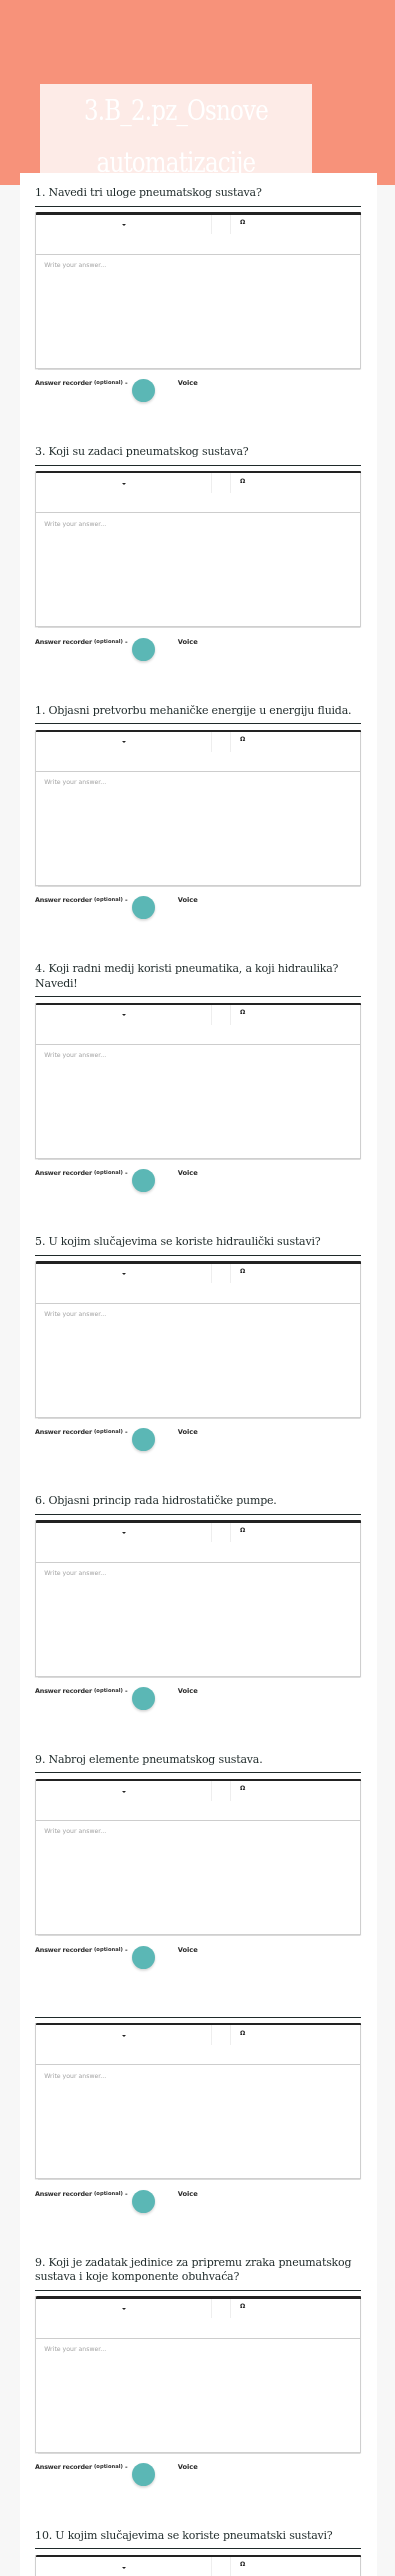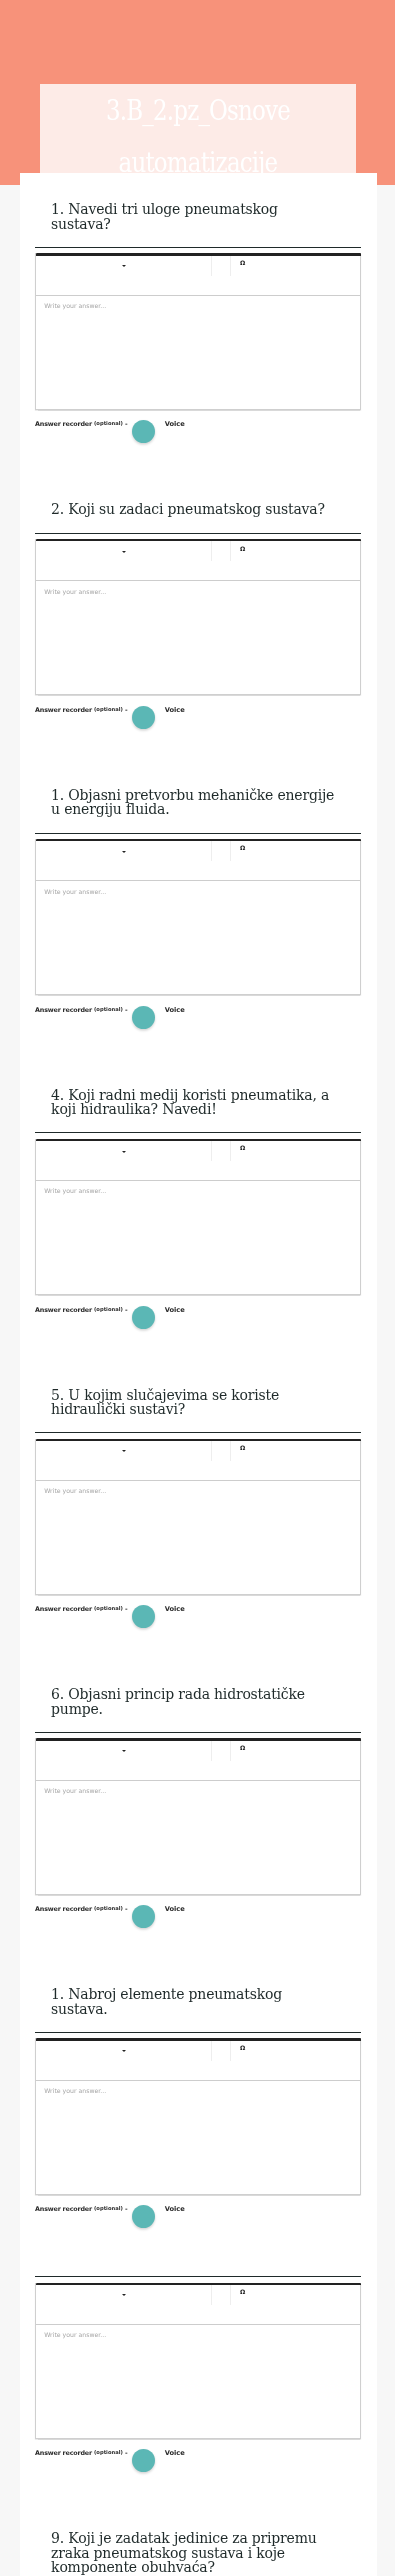--- a/index.html
+++ b/index.html
@@ -8,21 +8,21 @@
     min-height:2772px;
     background:#f7f7f7;
     font-family:"Liberation Sans", sans-serif;
     position:relative;
   }
   .header {
     position:absolute; left:0; top:0; width:396px; height:185px;
     background:#f7927a;
   }
   .title-box {
-    position:absolute; left:40px; top:84px; width:316px; height:105px;
+    position:absolute; left:40px; top:84px; width:272px; height:105px;
     background:#fdebe7;
     display:flex; align-items:center; justify-content:center; text-align:center;
     box-sizing:border-box;
     padding:0 1px;
   }
   .title-box h1 {
     margin:0;
     font-family:"DejaVu Serif", serif;
     font-weight:normal;
     color:#ffffff;
@@ -32,24 +32,24 @@
     transform:scaleX(0.82);
   }
   .card {
     position:absolute; left:19.6px; top:173px; width:357px; height:515px;
     background:#ffffff;
     box-sizing:border-box;
     padding:13.4px 15.5px 31px 15.5px;
   }
   .question { position:relative; }
   .q-title {
-    margin:16px;
+    margin:0;
     font-family:"DejaVu Serif", serif;
     font-weight:normal;
-    font-size:14px;
+    font-size:11px;
     line-height:14.4px;
     color:#1f2a2a;
     letter-spacing:-0.2px;
     padding-right:5.2px;
   }
   .q-rule {
     height:0; border-top:0.8px solid #1f2a2a;
     margin-top:5.2px;
   }
   .editor {
@@ -103,21 +103,21 @@
   }
   .rec-label { font-weight:bold; font-size:6.4px; color:#2a2a2a; letter-spacing:-0.2px; }
   .rec-opt { font-weight:bold; font-size:5.2px; color:#2a2a2a; margin-left:2.1px; }
   .rec-dash { font-weight:bold; font-size:6.4px; color:#2a2a2a; margin-left:2.1px; }
   .rec-btn {
     width:23px; height:23px; border-radius:50%;
     background:#5bb7b5; margin-left:4.1px;
     box-shadow:0 1.5px 2.6px rgba(0,0,0,0.18);
     border:none; padding:0; cursor:pointer;
   }
-  .rec-voice { font-weight:bold; font-size:6.7px; color:#2a2a2a; margin-left:10px; }
+  .rec-voice { font-weight:bold; font-size:6.7px; color:#2a2a2a; margin-left:23px; }
   .q-gap { height:43px; }
 </style>
 </head>
 <body>
 
 <div class="header">
   <div class="title-box">
     <h1>3.B_2.pz_Osnove automatizacije</h1>
   </div>
 </div>
@@ -142,21 +142,21 @@
       <span class="rec-label">Answer recorder</span>
       <span class="rec-opt">(optional)</span>
       <span class="rec-dash">-</span>
       <button class="rec-btn"></button>
       <span class="rec-voice">Voice</span>
     </div>
     <div class="q-gap"></div>
   </div>
 
   <div class="question">
-    <h2 class="q-title">2. Koji su zadaci pneumatskog  sustava?</h2>
+    <h2 class="q-title">3. Koji su zadaci pneumatskog  sustava?</h2>
     <div class="q-rule"></div>
     <div class="editor">
       <div class="editor-bar"></div>
       <div class="toolbar">
         <div class="tb-dropdown">
           <span class="caret"></span>
         </div>
         <div class="tb-sep"></div>
         <span class="tb-omega">Ω</span>
       </div>
@@ -262,21 +262,21 @@
       <span class="rec-label">Answer recorder</span>
       <span class="rec-opt">(optional)</span>
       <span class="rec-dash">-</span>
       <button class="rec-btn"></button>
       <span class="rec-voice">Voice</span>
     </div>
     <div class="q-gap"></div>
   </div>
 
   <div class="question">
-    <h2 class="q-title">1. Nabroj elemente pneumatskog sustava.</h2>
+    <h2 class="q-title">9. Nabroj elemente pneumatskog sustava.</h2>
     <div class="q-rule"></div>
     <div class="editor">
       <div class="editor-bar"></div>
       <div class="toolbar">
         <div class="tb-dropdown">
           <span class="caret"></span>
         </div>
         <div class="tb-sep"></div>
         <span class="tb-omega">Ω</span>
       </div>
@@ -333,20 +333,21 @@
       <span class="rec-label">Answer recorder</span>
       <span class="rec-opt">(optional)</span>
       <span class="rec-dash">-</span>
       <button class="rec-btn"></button>
       <span class="rec-voice">Voice</span>
     </div>
     <div class="q-gap"></div>
   </div>
 
   <div class="question">
+    <h2 class="q-title">10. U kojim slučajevima se koriste pneumatski sustavi?</h2>
     <div class="q-rule"></div>
     <div class="editor">
       <div class="editor-bar"></div>
       <div class="toolbar">
         <div class="tb-dropdown">
           <span class="caret"></span>
         </div>
         <div class="tb-sep"></div>
         <span class="tb-omega">Ω</span>
       </div>

